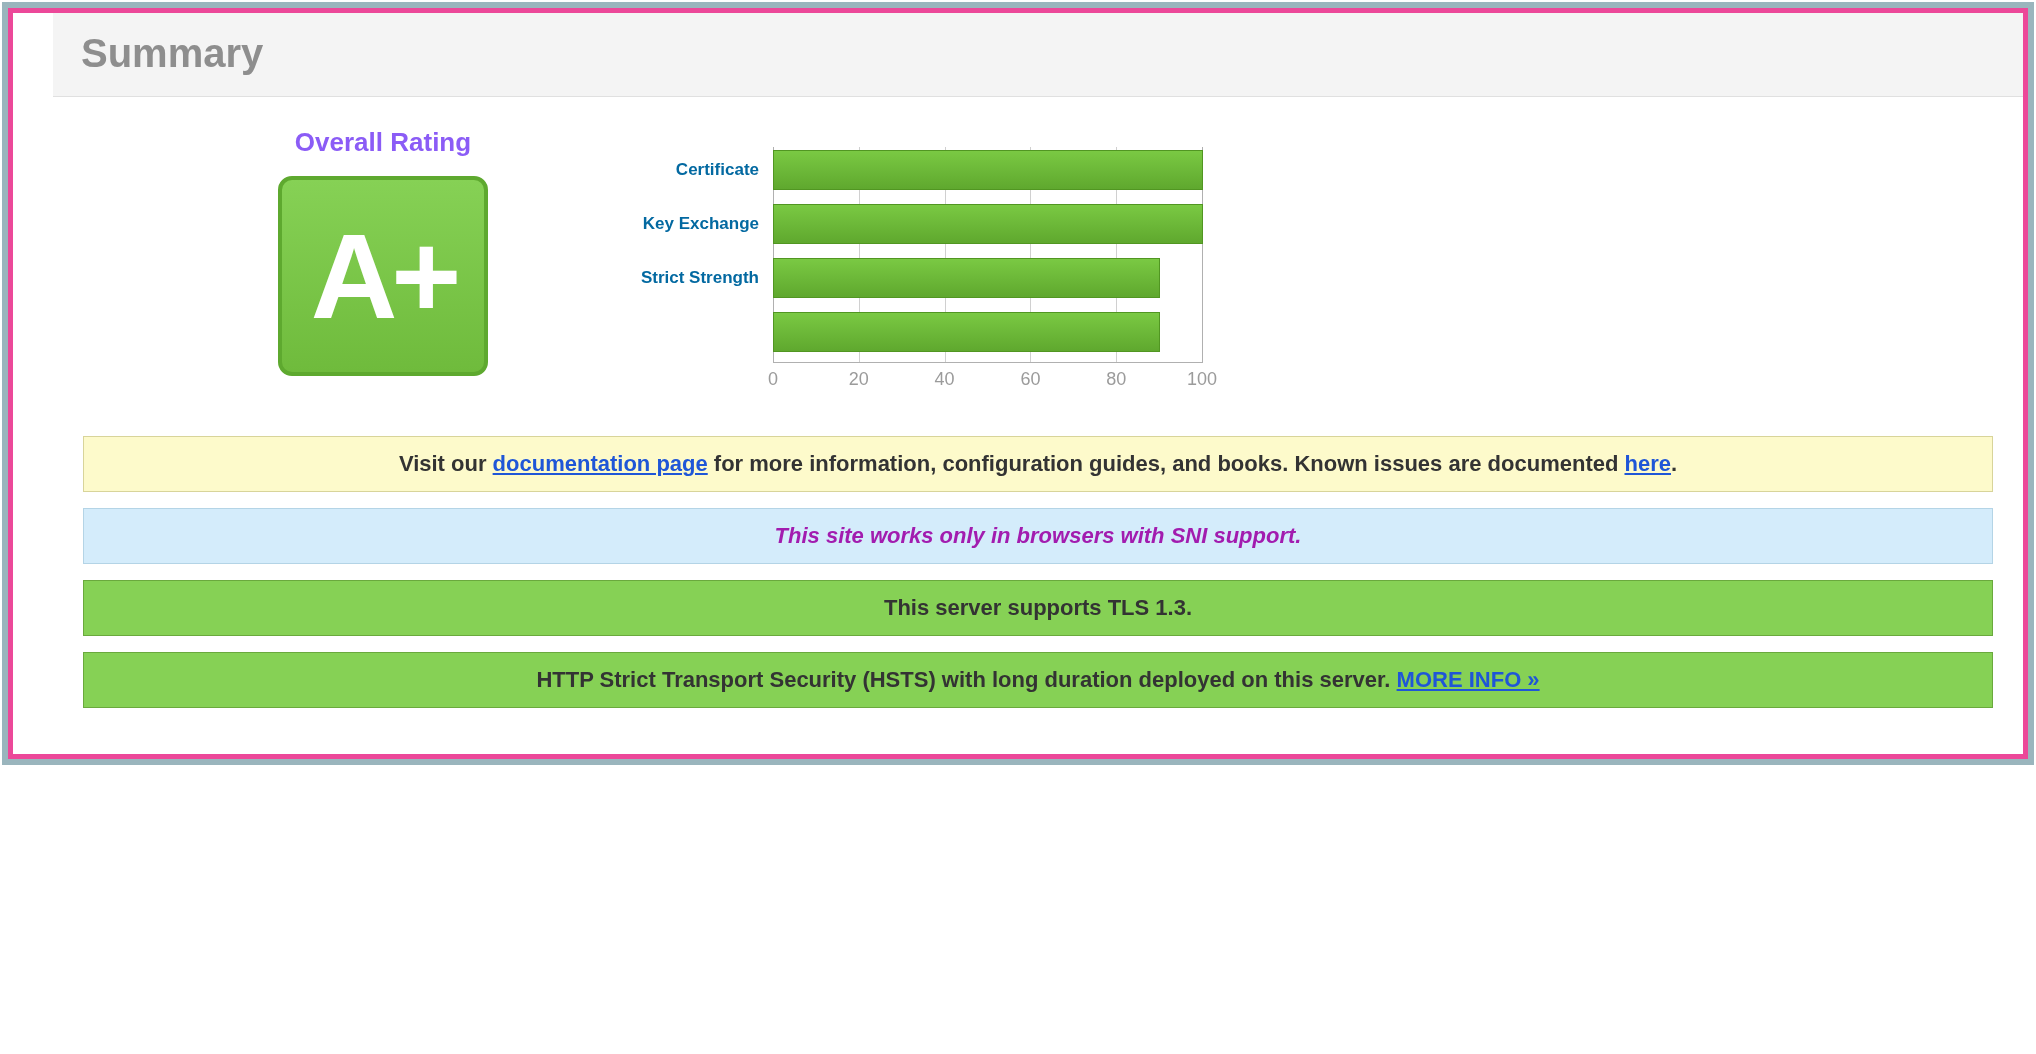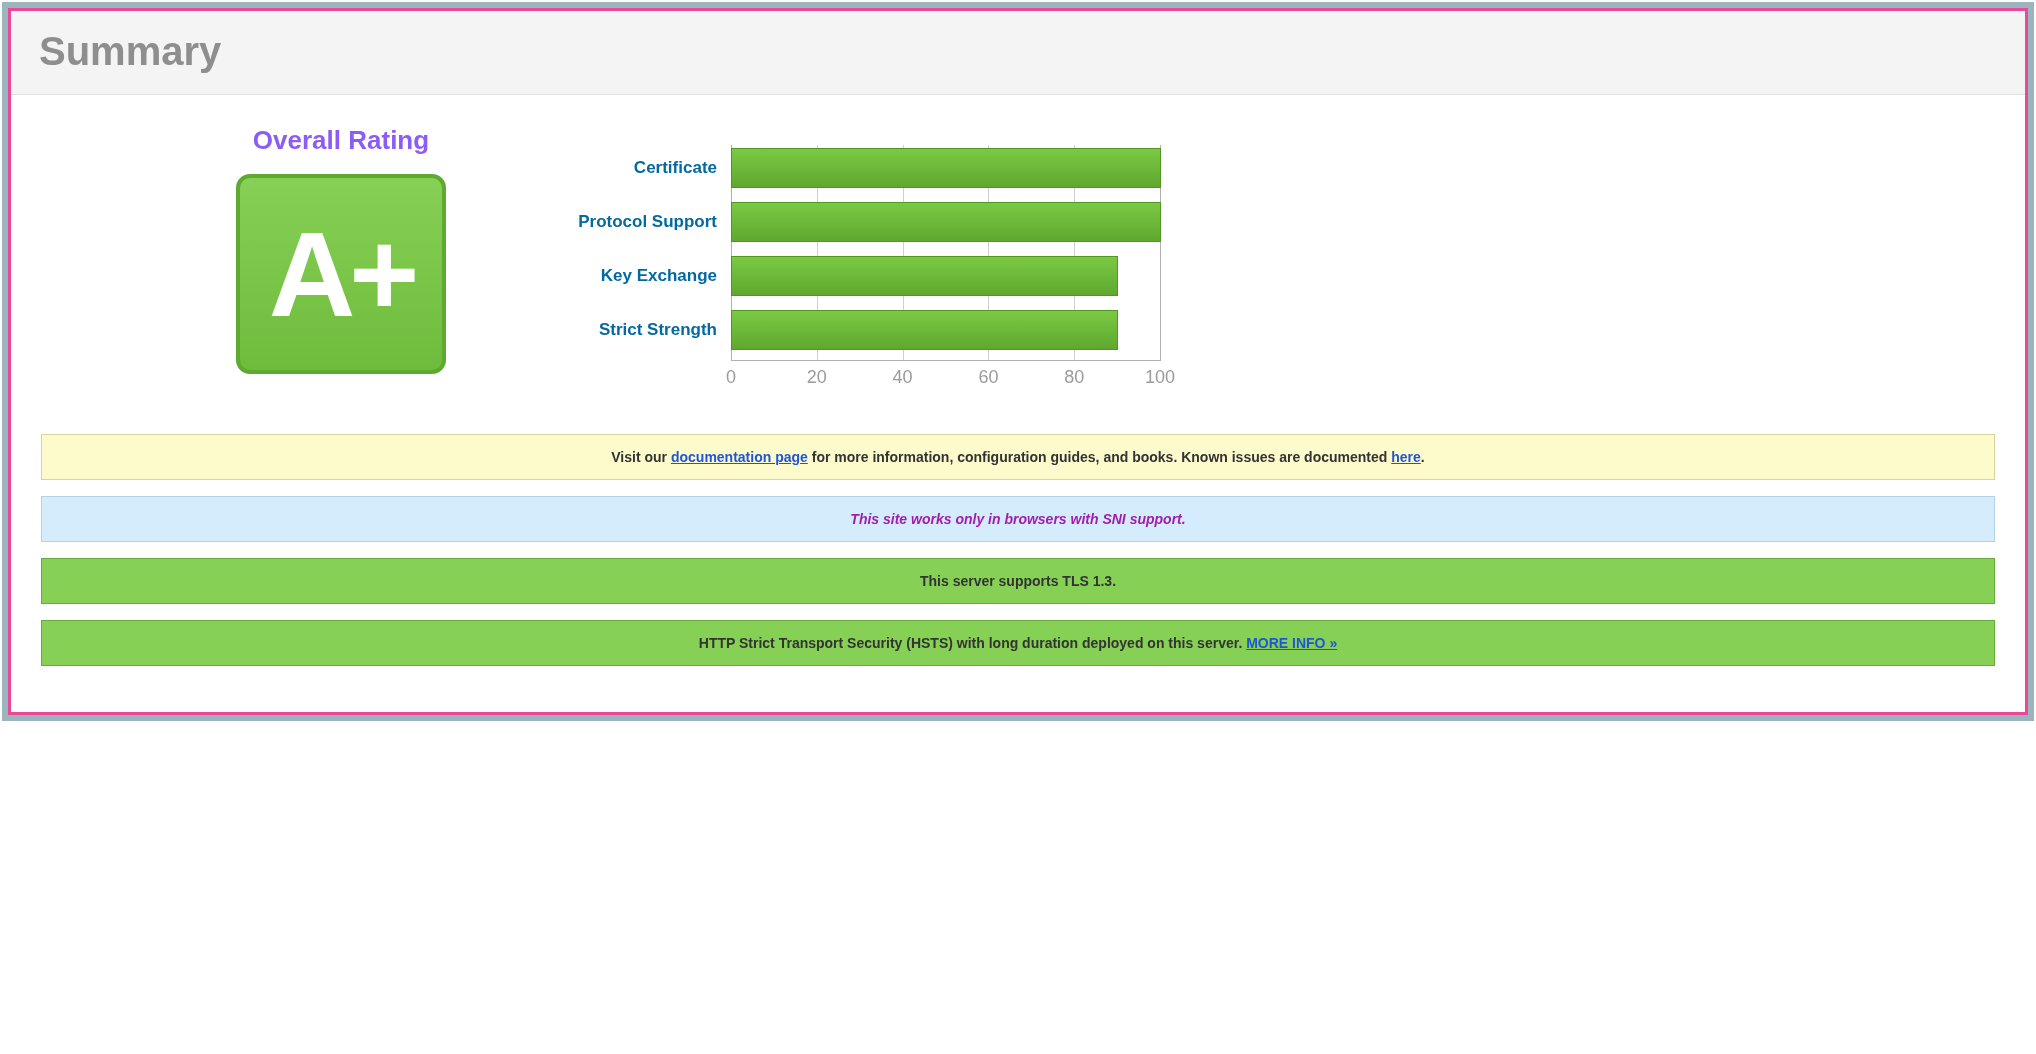--- a/index.html
+++ b/index.html
@@ -7,21 +7,22 @@
     margin: 0;
     background: #fff;
     font-family: "Helvetica Neue", Arial, sans-serif;
     color: #333;
   }
   .outer {
     border: 6px solid #9ab5bd;
     margin: 2px;
   }
   .panel {
-    border: 3px solid #ec4899;
+    border: 5px solid #ec4899;
+    padding-left: 40px;
   }
   .panel-header {
     background: #f4f4f4;
     border-bottom: 1px solid #e0e0e0;
     padding: 18px 28px 20px;
   }
   .panel-header h1 {
     margin: 0;
     font-size: 40px;
     font-weight: 700;
@@ -134,21 +135,21 @@
     left: 0;
     transform: translateX(-50%);
     font-size: 18px;
     color: #9b9b9b;
   }
   .notice {
     padding: 14px 18px;
     border: 1px solid;
     margin-bottom: 16px;
     text-align: center;
-    font-size: 14px;
+    font-size: 22px;
     font-weight: 700;
   }
   .notice a {
     color: #1f56d7;
     text-decoration: underline;
   }
   .notice-yellow { background: #fdfacb; border-color: #d8d49a; color:#333;}
   .notice-blue   { background: #d4ecfb; border-color: #b4d4e6; color:#a21caf;font-style:italic;}
   .notice-green  { background: #86d155; border-color: #6aa93d; color:#333;}
   .notice-green a { color: #1f56d7; }
@@ -168,21 +169,20 @@
           <div class="rating-title">Overall Rating</div>
           <div class="grade-badge">
             <span>A+</span>
           </div>
         </div>
 
         <div class="chart-col">
           <div class="chart-wrap">
             <div class="chart-labels">
               <div class="chart-label-row">Certificate</div>
-              <div class="chart-label-row">Protocol Support</div>
               <div class="chart-label-row">Key Exchange</div>
               <div class="chart-label-row">Strict Strength</div>
             </div>
             <div class="chart-plot">
               <div class="chart-grid">
                 <div></div>
                   <div></div>
                   <div></div>
                   <div></div>
                   <div></div>

